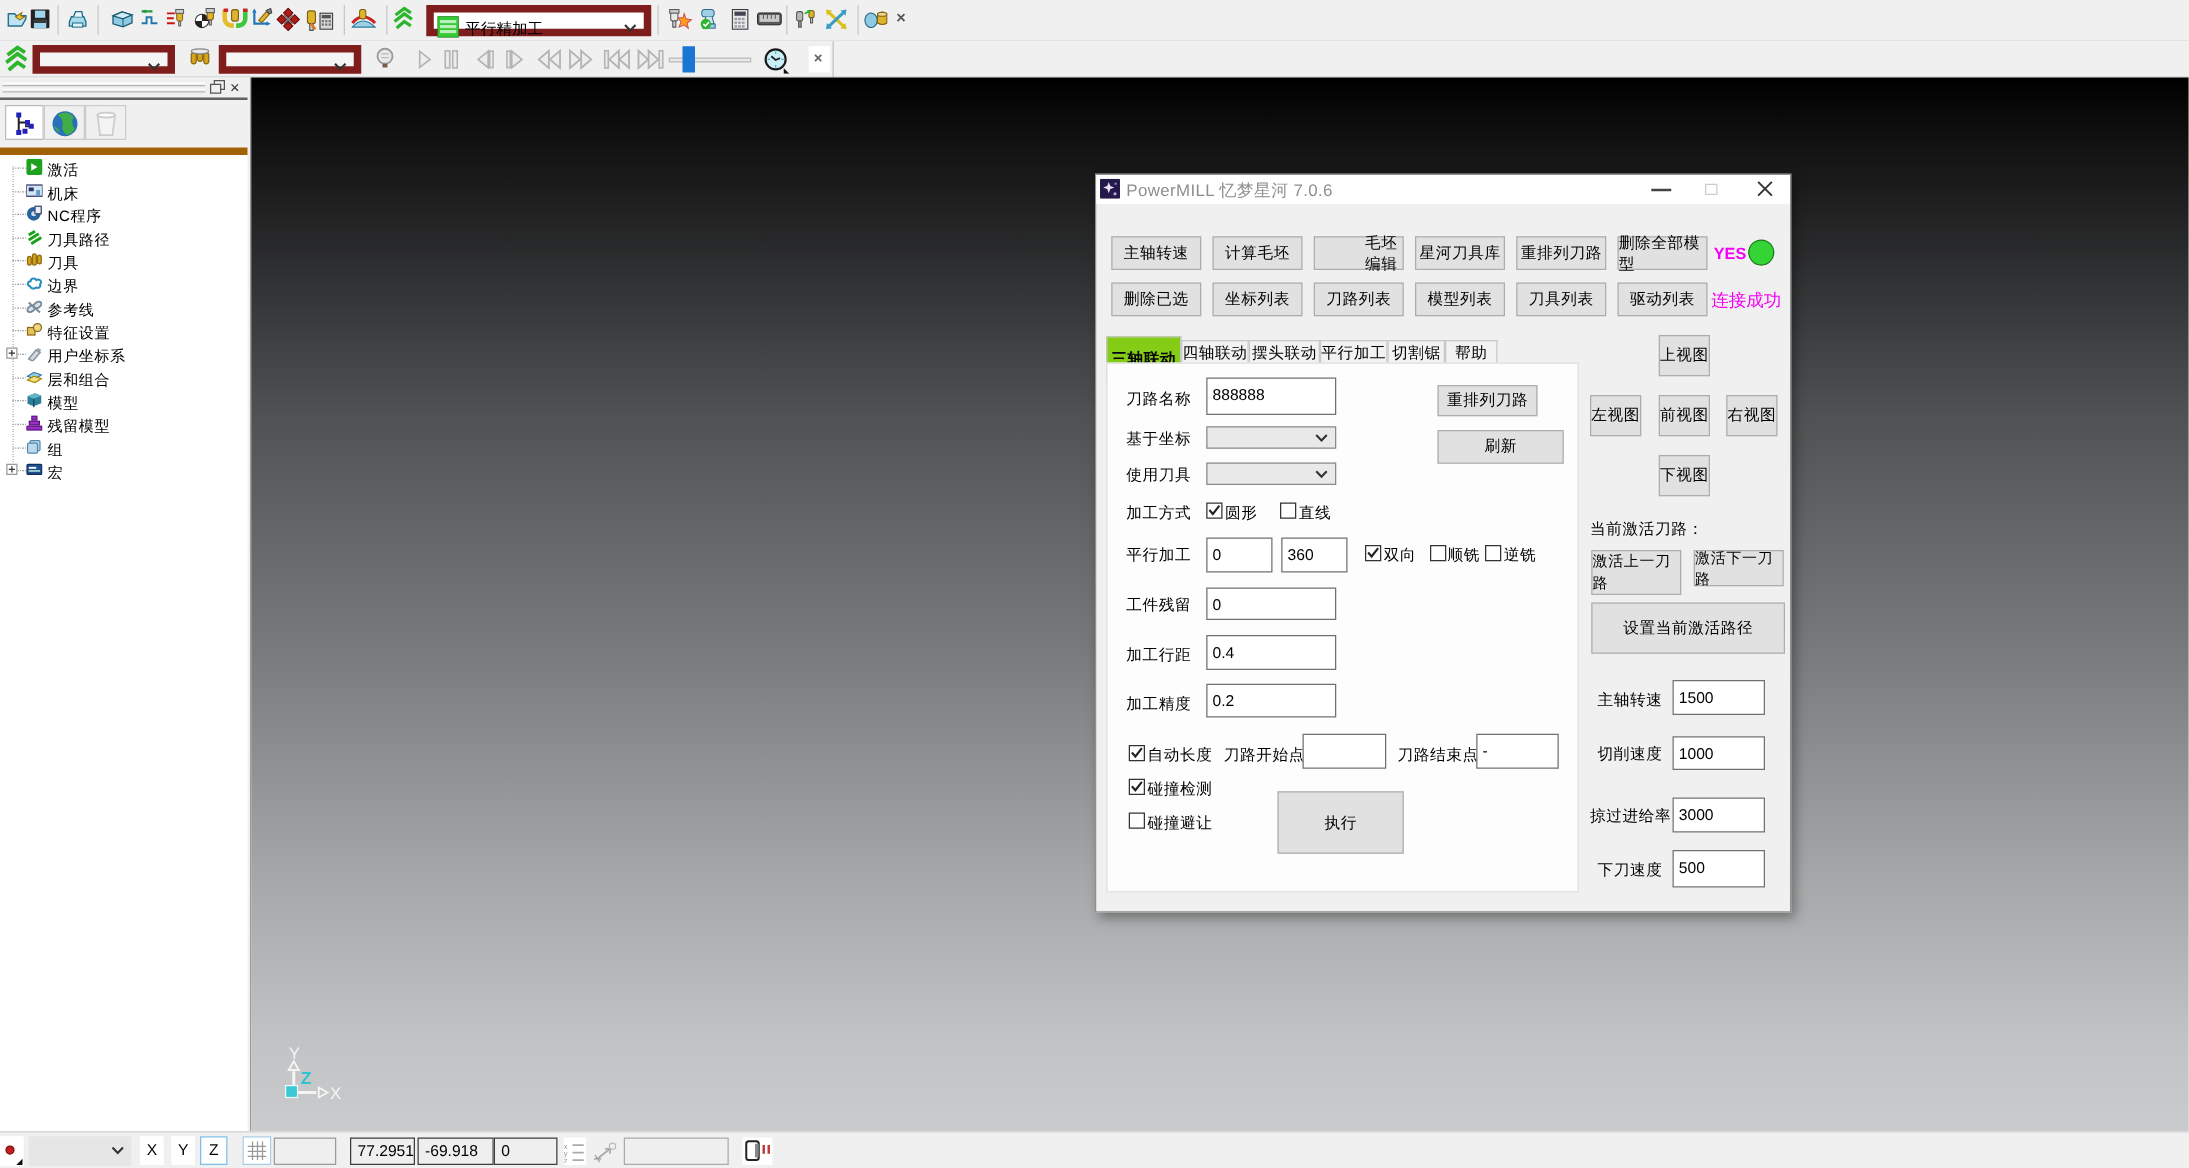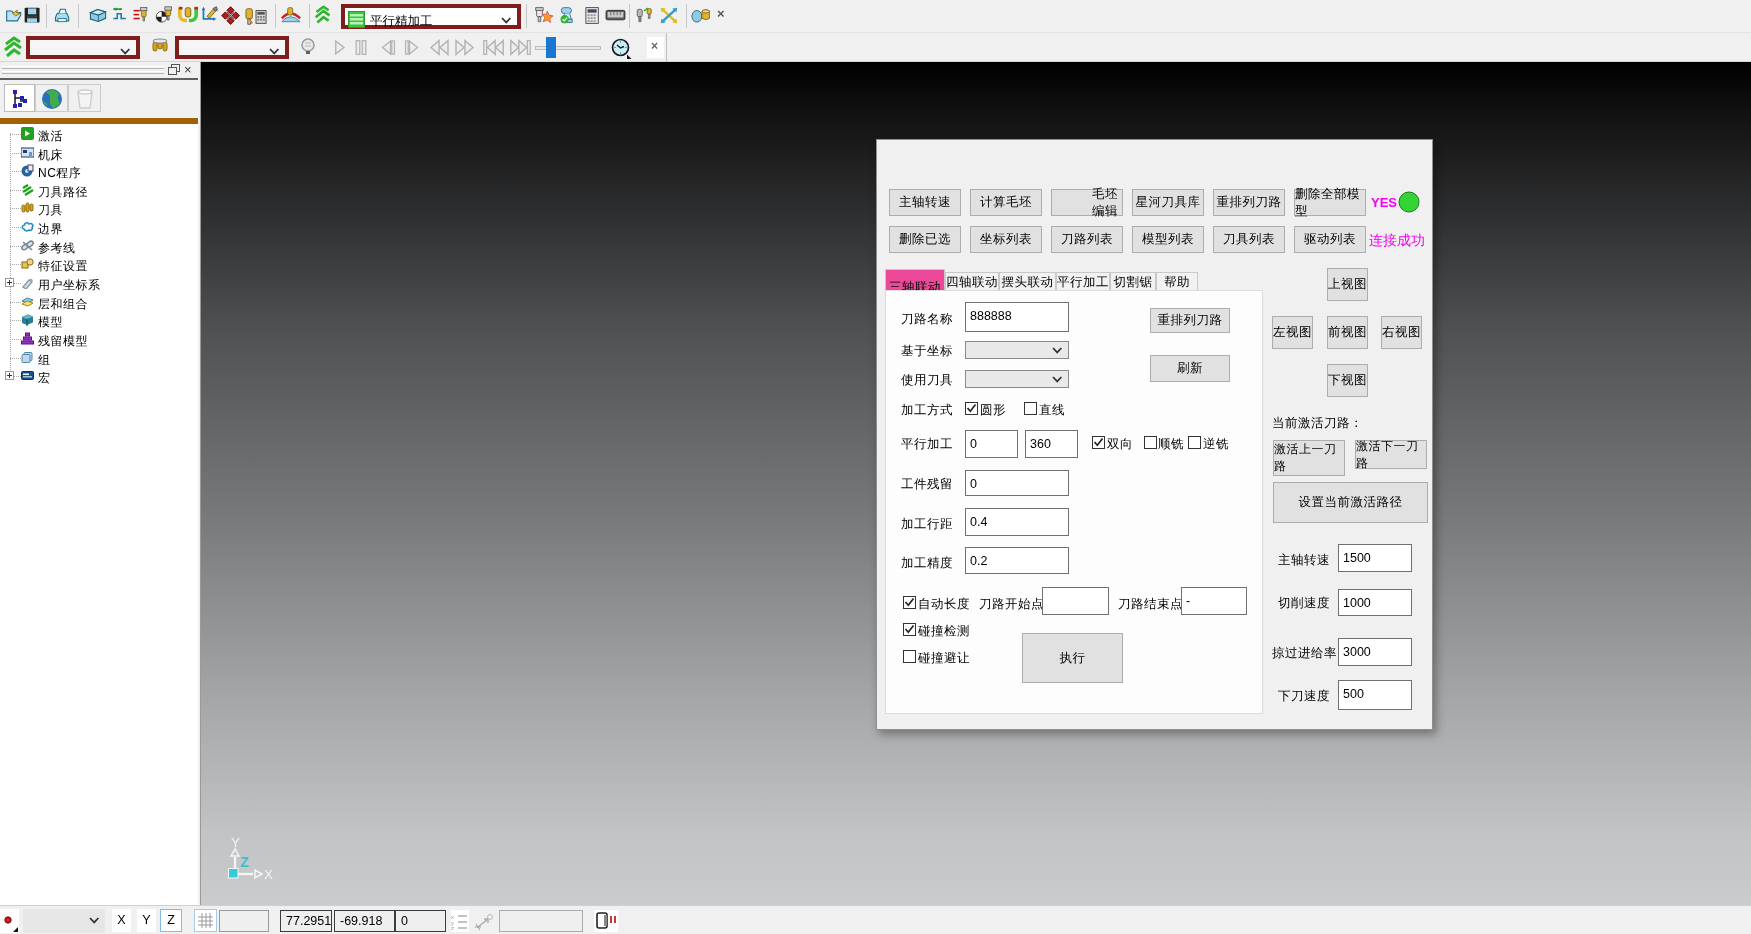--- a/index.html
+++ b/index.html
@@ -4,21 +4,21 @@
 <style>
   * { margin:0; padding:0; box-sizing:border-box; }
   html,body { width:1751px; height:934px; overflow:hidden; font-family:"Liberation Sans",sans-serif; }
   body { position:relative; background:#f0f0f0; }
   .abs { position:absolute; }
   
   #row1 { left:0; top:0; width:1751px; height:33px; background:#f0f0f0; border-bottom:1px solid #e3e3e3; }
   #row2 { left:0; top:33px; width:1751px; height:29px; background:#f0f0f0; border-bottom:1px solid #d5d5d5; }
   .tsep { position:absolute; top:4px; width:1px; height:24px; background:#c8c8c8; }
   .icon { position:absolute; top:5px; }
-  .combo { position:absolute; background:#fff; border:4px solid #7f1d1d; }
+  .combo { position:absolute; background:#fff; border:6px solid #7f1d1d; }
   
   #leftpanel { left:0; top:62px; width:201px; height:843px; background:#f0f0f0; border-right:1px solid #9a9a9a; }
   #treearea { position:absolute; left:0; top:56px; width:198px; height:787px; background:#fff; border-top:6px solid #a16207;}
   .trow { position:absolute; left:0; height:19px; font-size:12px; color:#000; }
   .trow .lbl { position:absolute; left:38px; top:3px; white-space:nowrap; letter-spacing:0.5px;}
   .trow svg { position:absolute; left:21px; top:2px; }
   .trow i { position:absolute; left:10px; top:9px; width:11px; height:1px; background-image:repeating-linear-gradient(90deg,#aaa 0 1px,transparent 1px 2px); }
   
   #viewport { left:201px; top:62px; width:1550px; height:843px;
     background:linear-gradient(#000 0%, #111112 6%, #4f5152 32%, #77797a 54%, #a3a5a6 75%, #c1c3c4 91.5%, #c9cbcc 100%); }
@@ -569,58 +569,75 @@
       <rect x="1" y="1" width="10" height="15" rx="2" fill="#fff" stroke="#222" stroke-width="1.6"></rect>
       <rect x="8" y="3" width="3" height="11" fill="#888"></rect>
       <g stroke="#c23a3a" stroke-width="2">
         <line x1="15" y1="4" x2="15" y2="11"></line>
         <line x1="19" y1="4" x2="19" y2="11"></line>
       </g>
     </svg>
 </div>
 
 <div id="dialog" class="abs">
+  <div id="dtitle">
+    <svg width="16" height="16" style="position:absolute;left:3px;top:3px">
+        <rect width="16" height="16" rx="1" fill="#241a4a"></rect>
+        <path d="M7 2.5 l1.2 3.3 3.3 1.2 -3.3 1.2 -1.2 3.3 -1.2 -3.3 -3.3 -1.2 3.3 -1.2 z" fill="#e8e4fa"></path>
+        <circle cx="12.5" cy="4" r="1" fill="#8a7ad4"></circle>
+        <circle cx="12" cy="12" r="1.3" fill="#b0a6e8"></circle>
+      </svg>
+    <span style="position:absolute;left:24px;top:4px;font-size:13.5px;color:#8e8e8e;letter-spacing:0.3px;">PowerMILL 忆梦星河  7.0.6</span>
+    <div style="position:absolute;left:444px;top:11px;width:16px;height:2px;background:#444;"></div>
+    <div style="position:absolute;left:487px;top:7px;width:10px;height:9px;border:1px solid #ccc;"></div>
+    <svg style="position:absolute;left:528px;top:4px" width="14" height="14">
+        <g stroke="#333" stroke-width="1.5">
+          <line x1="1.5" y1="1.5" x2="12.5" y2="12.5"></line>
+          <line x1="12.5" y1="1.5" x2="1.5" y2="12.5"></line>
+        </g>
+      </svg>
+  </div>
 
   <div class="dbtn w72" style="left:12px;top:49px;">主轴转速</div>
   <div class="dbtn w72" style="left:93px;top:49px;">计算毛坯</div>
   <div class="dbtn w72" style="left:174px;top:49px;padding-left:40px;">毛坯编辑</div>
   <div class="dbtn w72" style="left:255px;top:49px;">星河刀具库</div>
   <div class="dbtn w72" style="left:336px;top:49px;">重排列刀路</div>
   <div class="dbtn w72" style="left:417px;top:49px;">删除全部模型</div>
   <span class="magenta" style="left:494px;top:55px;font-weight:bold;">YES</span>
   <svg width="24" height="24" style="position:absolute;left:521px;top:51px;">
       <circle cx="11" cy="11" r="10" fill="#35d435" stroke="#1d7a1d"></circle>
     </svg>
   <div class="dbtn w72" style="left:12px;top:86px;">删除已选</div>
   <div class="dbtn w72" style="left:93px;top:86px;">坐标列表</div>
   <div class="dbtn w72" style="left:174px;top:86px;">刀路列表</div>
   <div class="dbtn w72" style="left:255px;top:86px;">模型列表</div>
   <div class="dbtn w72" style="left:336px;top:86px;">刀具列表</div>
   <div class="dbtn w72" style="left:417px;top:86px;">驱动列表</div>
   <span class="magenta" style="left:492px;top:92px;font-size:14px;">连接成功</span>
 
-  <div class="tab" style="left:8px;top:129px;width:60px;height:36px;background:#ec4899;border:1px solid #c8c8c8;border-bottom:none;">三轴联动</div>
+  <div class="tab" style="left:8px;top:129px;width:60px;height:36px;background:#84cc16;border:1px solid #c8c8c8;border-bottom:none;font-weight:bold;">三轴联动</div>
   <div class="tab" style="left:68px;top:132px;width:54px;height:19px;background:#f2f2f2;border:1px solid #c8c8c8;border-bottom:none;">四轴联动</div>
   <div class="tab" style="left:122px;top:132px;width:57px;height:19px;background:#f2f2f2;border:1px solid #c8c8c8;border-bottom:none;">摆头联动</div>
   <div class="tab" style="left:179px;top:132px;width:54px;height:19px;background:#f2f2f2;border:1px solid #c8c8c8;border-bottom:none;">平行加工</div>
   <div class="tab" style="left:233px;top:132px;width:46px;height:19px;background:#f2f2f2;border:1px solid #c8c8c8;border-bottom:none;">切割锯</div>
   <div class="tab" style="left:279px;top:132px;width:42px;height:19px;background:#f2f2f2;border:1px solid #c8c8c8;border-bottom:none;">帮助</div>
 
   <div id="tabpanel">
     <div class="dlabel" style="left:15px;top:20px;">刀路名称</div>
     <div class="dinput" style="left:79px;top:11px;width:104px;height:30px;">888888</div>
     <div class="dbtn" style="left:264px;top:17px;width:80px;height:25px;">重排列刀路</div>
 
     <div class="dlabel" style="left:15px;top:52px;">基于坐标</div>
     <div class="dcombo" style="left:79px;top:50px;width:104px;height:18px;">
         <svg style="position:absolute;right:5px;top:5px" width="11" height="8">
           <path d="M1 1 l4.2 4.4 L9.4 1" stroke="#333" stroke-width="1.7" fill="none"></path>
         </svg>
       </div>
-    <div class="dbtn" style="left:264px;top:64px;width:80px;height:27px;">刷新</div>
+    <div class="dbtn" style="left:264px;top:53px;width:101px;height:27px;">刷新</div>
 
     <div class="dlabel" style="left:15px;top:81px;">使用刀具</div>
     <div class="dcombo" style="left:79px;top:79px;width:104px;height:18px;">
         <svg style="position:absolute;right:5px;top:5px" width="11" height="8">
           <path d="M1 1 l4.2 4.4 L9.4 1" stroke="#333" stroke-width="1.7" fill="none"></path>
         </svg>
       </div>
 
     <div class="dlabel" style="left:15px;top:111px;">加工方式</div>
     <div class="cbox" style="left:79px;top:111px;">

